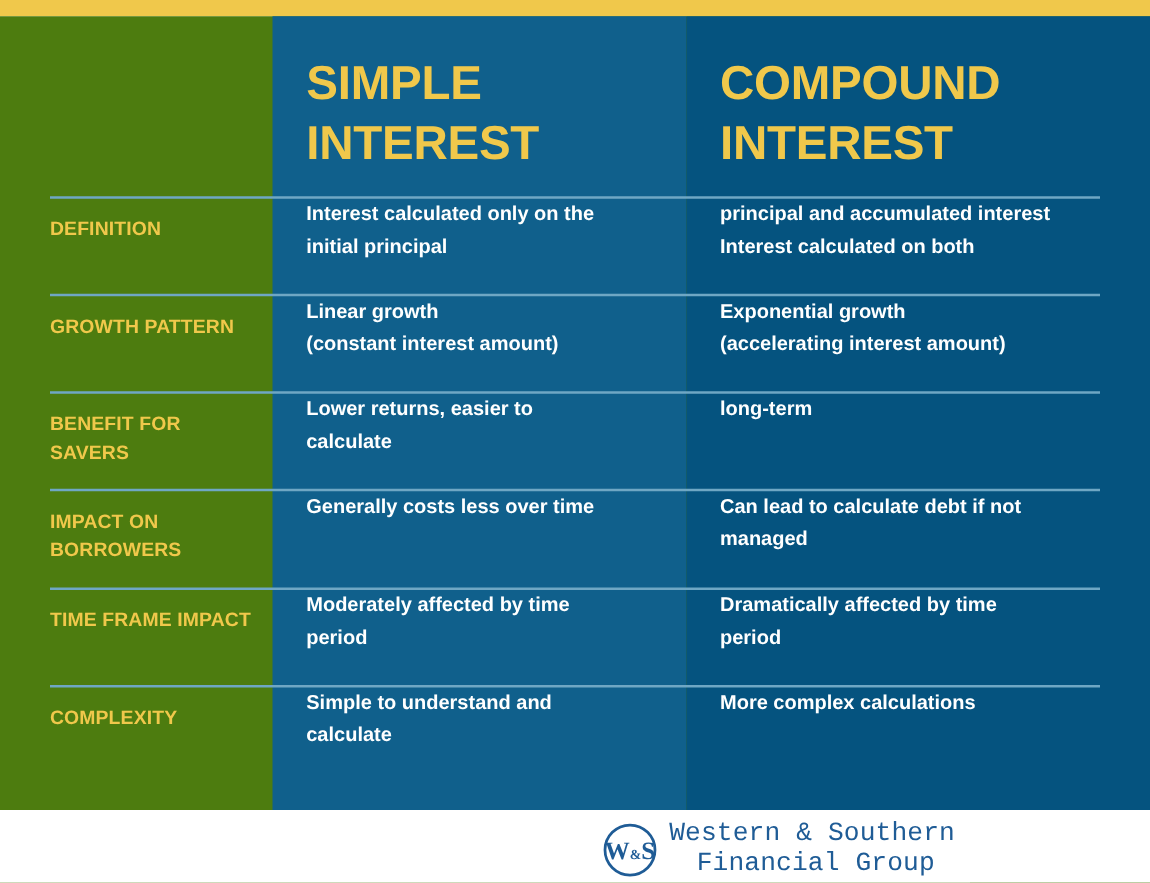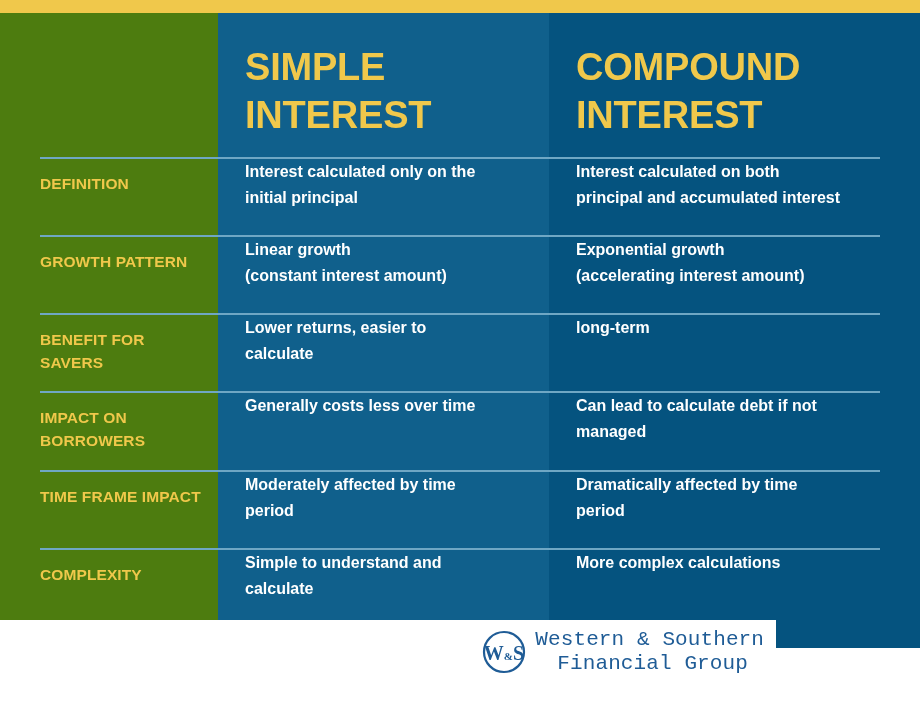--- a/index.html
+++ b/index.html
@@ -114,21 +114,21 @@
     font-weight: bold;
     line-height: 1.62;
   }
   .cell-body.mid   { left: 245px; width: 296px; }
   .cell-body.right { left: 576px; width: 330px; }
   .cell-body .line { display: block; }
 
   
   .footer {
     position: absolute;
-    left: 0; top: 620px;
+    left: 0; top: 648px;
     width: 776px;
     height: 58px;
     background: #ffffff;
   }
   .logo {
     position: absolute;
     right: 12px;
     top: 8px;
     display: flex;
     align-items: center;
@@ -178,22 +178,22 @@
         <div class="divider"></div>
         <div class="cell-label">
           <span class="line">DEFINITION</span>
           <span class="line"></span>
         </div>
         <div class="cell-body mid">
           <span class="line">Interest calculated only on the</span>
           <span class="line">initial principal</span>
         </div>
         <div class="cell-body right">
+          <span class="line">principal and accumulated interest</span>
           <span class="line">Interest calculated on both</span>
-          <span class="line">principal and accumulated interest</span>
         </div>
       </div>
 
       <div class="row" style="top:222px;height:78px;">
         <div class="divider"></div>
         <div class="cell-label">
           <span class="line">GROWTH</span>
           <span class="line">PATTERN</span>
         </div>
         <div class="cell-body mid">

